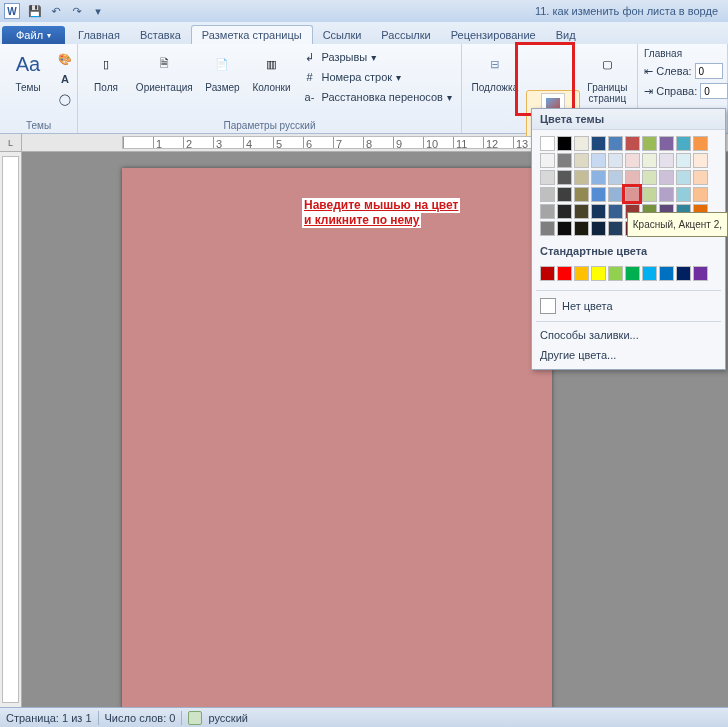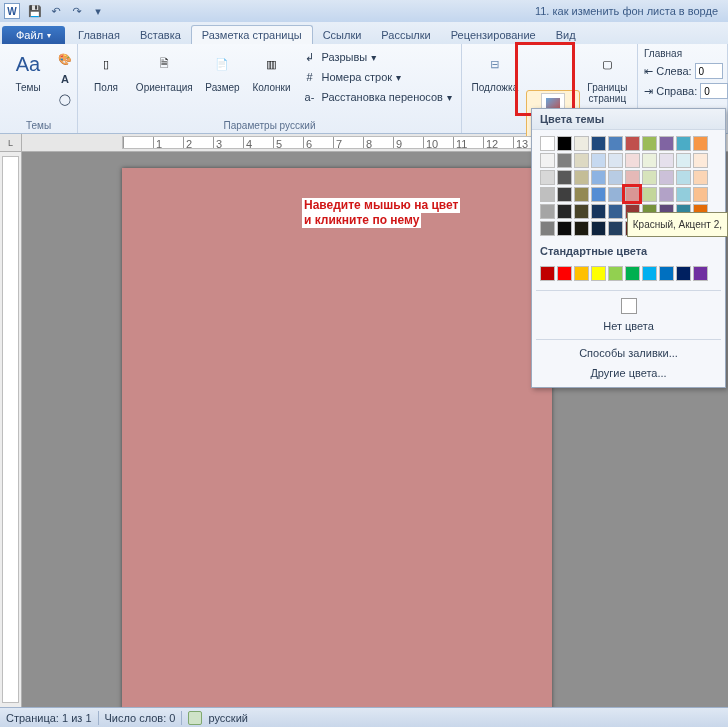--- a/index.html
+++ b/index.html
@@ -43,31 +43,31 @@
   .h-ruler .tick{flex:0 0 30px;border-left:1px solid #999;position:relative;}
   .h-ruler .tick span{position:absolute;top:1px;left:2px;}
 
   
   .doc-area{position:absolute;left:0;right:0;top:152px;bottom:20px;background:#8f8f8f;display:flex;}
   .v-ruler{width:22px;background:#ececec;border-right:1px solid #b0b0b0;position:relative;}
   .v-ruler-inner{position:absolute;left:2px;right:2px;top:4px;bottom:4px;background:#fff;border:1px solid #bdbdbd;}
   .page-wrap{flex:1;overflow:hidden;padding:16px 0 0 100px;}
   .page{width:430px;height:580px;background:#c98a89;box-shadow:0 0 4px rgba(0,0,0,.5);position:relative;}
   .page-ann{position:absolute;left:180px;top:30px;}
-  .page-ann div{background:#fff;color:#d01616;font-weight:bold;font-size:12px;padding:0 2px;line-height:15px;display:inline-block;}
+  .page-ann div{background:#fff;color:#d01616;font-weight:bold;font-size:12px;padding:0 2px;line-height:15px;display:inline-block;text-decoration:underline;}
 
   
   .color-panel{position:absolute; right:2px; top:108px; width:195px; background:#f5f7fb; border:1px solid #9aa9be; box-shadow:2px 2px 5px rgba(0,0,0,.3); z-index:50; padding-bottom:4px;}
   .cp-head{background:linear-gradient(#eef2f8,#e0e8f2); padding:4px 8px; font-weight:bold; color:#3a4a63; border-bottom:1px solid #cfd9e6;}
   .swatch-grid{display:grid;grid-template-columns:repeat(10,15px);gap:2px;padding:6px 8px;}
   .sw{width:15px;height:15px;border:1px solid #bfbfbf;cursor:pointer;}
   .sw.sel{outline:2px solid #e87c1a;outline-offset:0;}
   .sw-highlight{position:absolute;border:3px solid #e02020;width:20px;height:20px;pointer-events:none;}
   .cp-sub{padding:3px 8px;font-weight:bold;color:#3a4a63;}
-  .cp-item{display:flex;align-items:center;gap:6px;padding:4px 8px;color:#2c3e56;cursor:default;flex-direction:column;}
+  .cp-item{display:flex;align-items:center;gap:6px;padding:4px 8px;color:#2c3e56;cursor:default;}
   .cp-sep{height:1px;background:#d0d8e4;margin:3px 4px;}
   .cp-item .sico{width:16px;height:16px;border:1px solid #999;background:#fff;}
 
   .tooltip{position:absolute;background:#ffffe1;border:1px solid #8a8a66;padding:6px 5px;font-size:10px;color:#333;white-space:nowrap;z-index:60;}
 
   
   .statusbar{position:absolute;left:0;right:0;bottom:0;height:20px;background:linear-gradient(#dfe8f4,#c9d7ea);border-top:1px solid #9fb2cc;display:flex;align-items:center;gap:6px;padding:0 6px;color:#2c3e56;font-size:10px;}
   .statusbar .sep{width:1px;height:14px;background:#9fb2cc;}
   .lang-ico{width:14px;height:14px;background:#cfe3c8;border:1px solid #7fa86f;border-radius:2px;}
 </style>

